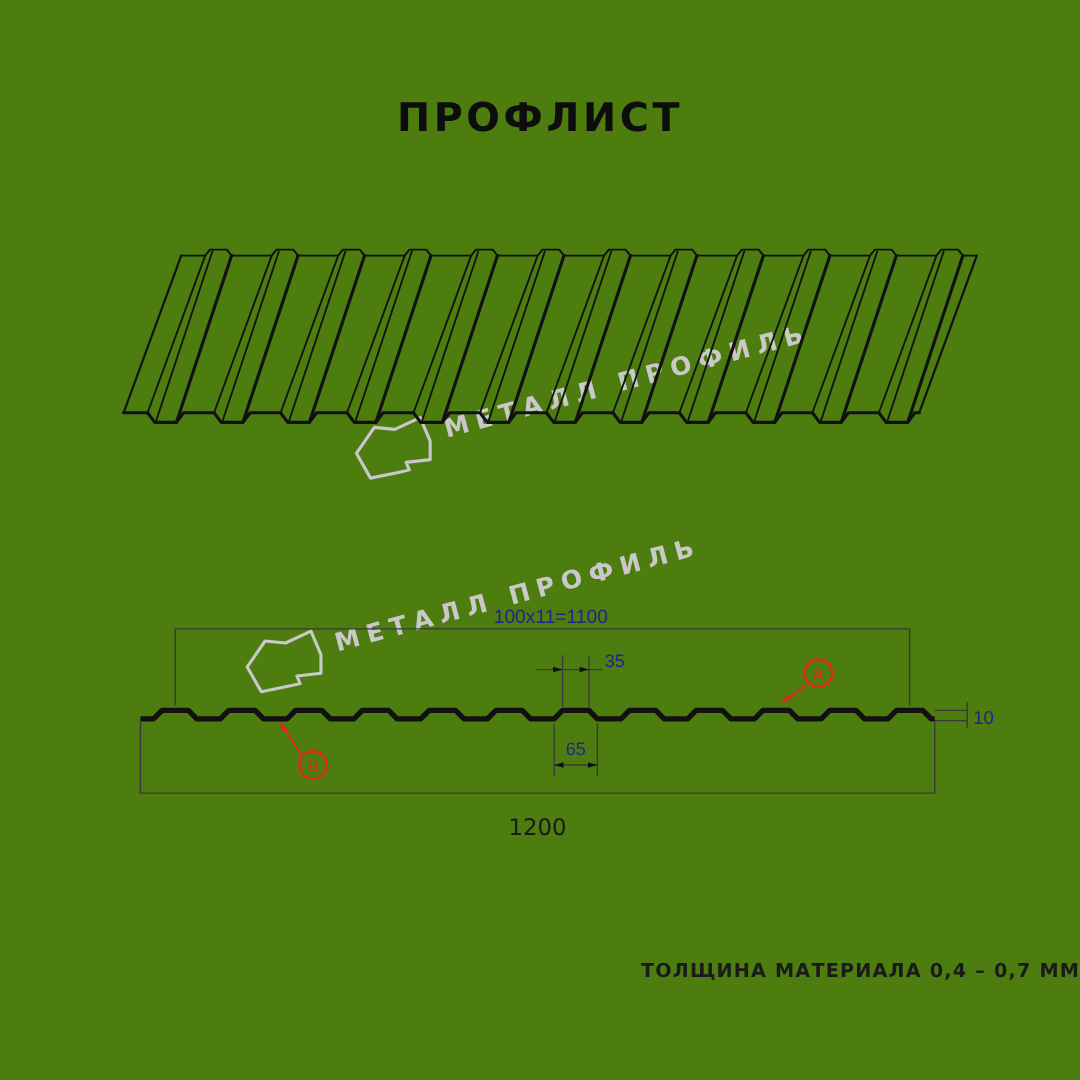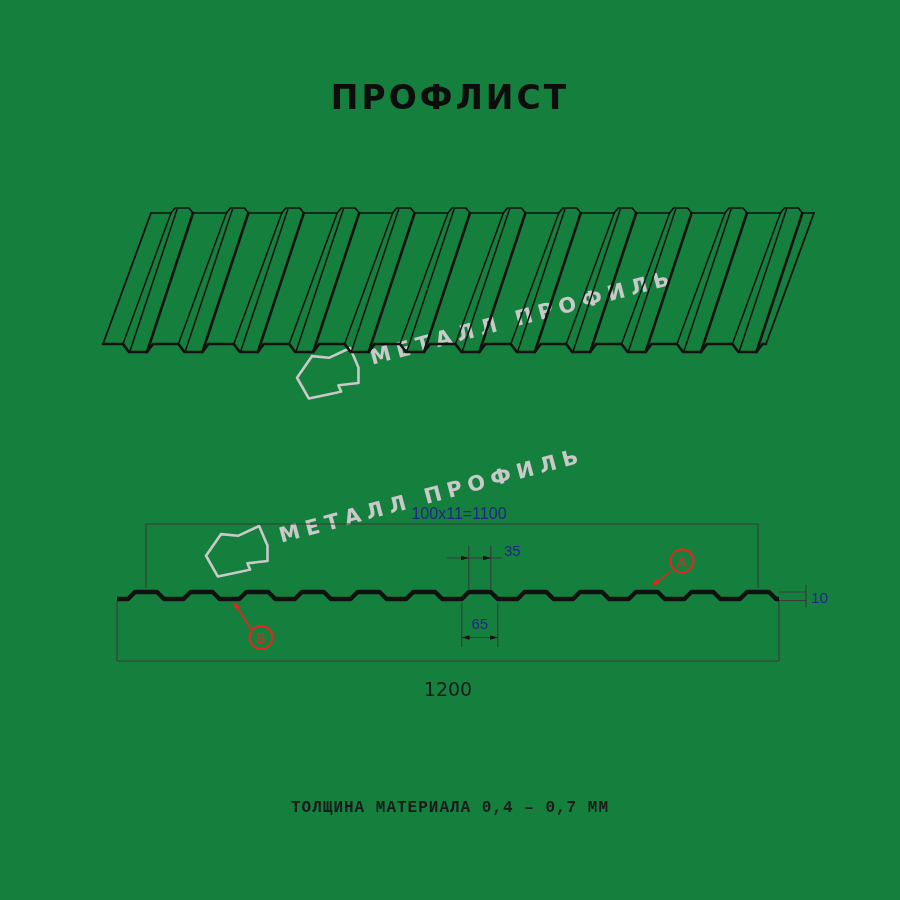--- a/index.html
+++ b/index.html
@@ -1,23 +1,23 @@
 <!DOCTYPE html>
 <html><head>
 <meta charset="utf-8">
 <style>
   html,body{margin:0;padding:0;background:#fff;}
-  #stage{position:relative;width:900px;height:900px;background:#15803d;overflow:hidden;
+  #stage{position:relative;width:900px;height:900px;background:#4d7c0f;overflow:hidden;
          font-family:"DejaVu Sans",sans-serif;}
   .title{position:absolute;left:0;right:0;top:78px;text-align:center;
          font-size:33px;font-weight:800;letter-spacing:3px;color:#0d0d0d;}
   .subtitle{position:absolute;left:0;right:0;top:131px;text-align:center;
          font-size:19px;font-weight:500;letter-spacing:1px;color:#111;}
-  .footer{position:absolute;left:0;right:0;top:799px;text-align:center;
-         font-size:16px;font-weight:700;letter-spacing:1px;color:#1a1a1a;font-family:Liberation Mono, monospace;}
+  .footer{position:absolute;left:0;right:0;top:799px;text-align:right;
+         font-size:16px;font-weight:700;letter-spacing:1px;color:#1a1a1a;}
   .wm{position:absolute;display:flex;align-items:center;gap:12px;
       transform:rotate(-15deg);transform-origin:34px 26px;z-index:1;pointer-events:none;}
   .wm-text{font-size:21px;font-weight:700;letter-spacing:6px;color:#c9c9c9;white-space:nowrap;}
   #wm1{left:292px;top:344px;}
   #wm2{left:201px;top:522px;}
   #drawing{position:absolute;left:0;top:0;z-index:2;}
   .cadtext{font-family:"Liberation Sans",sans-serif;fill:#23238c;}
 </style>
 </head>
 <body>

